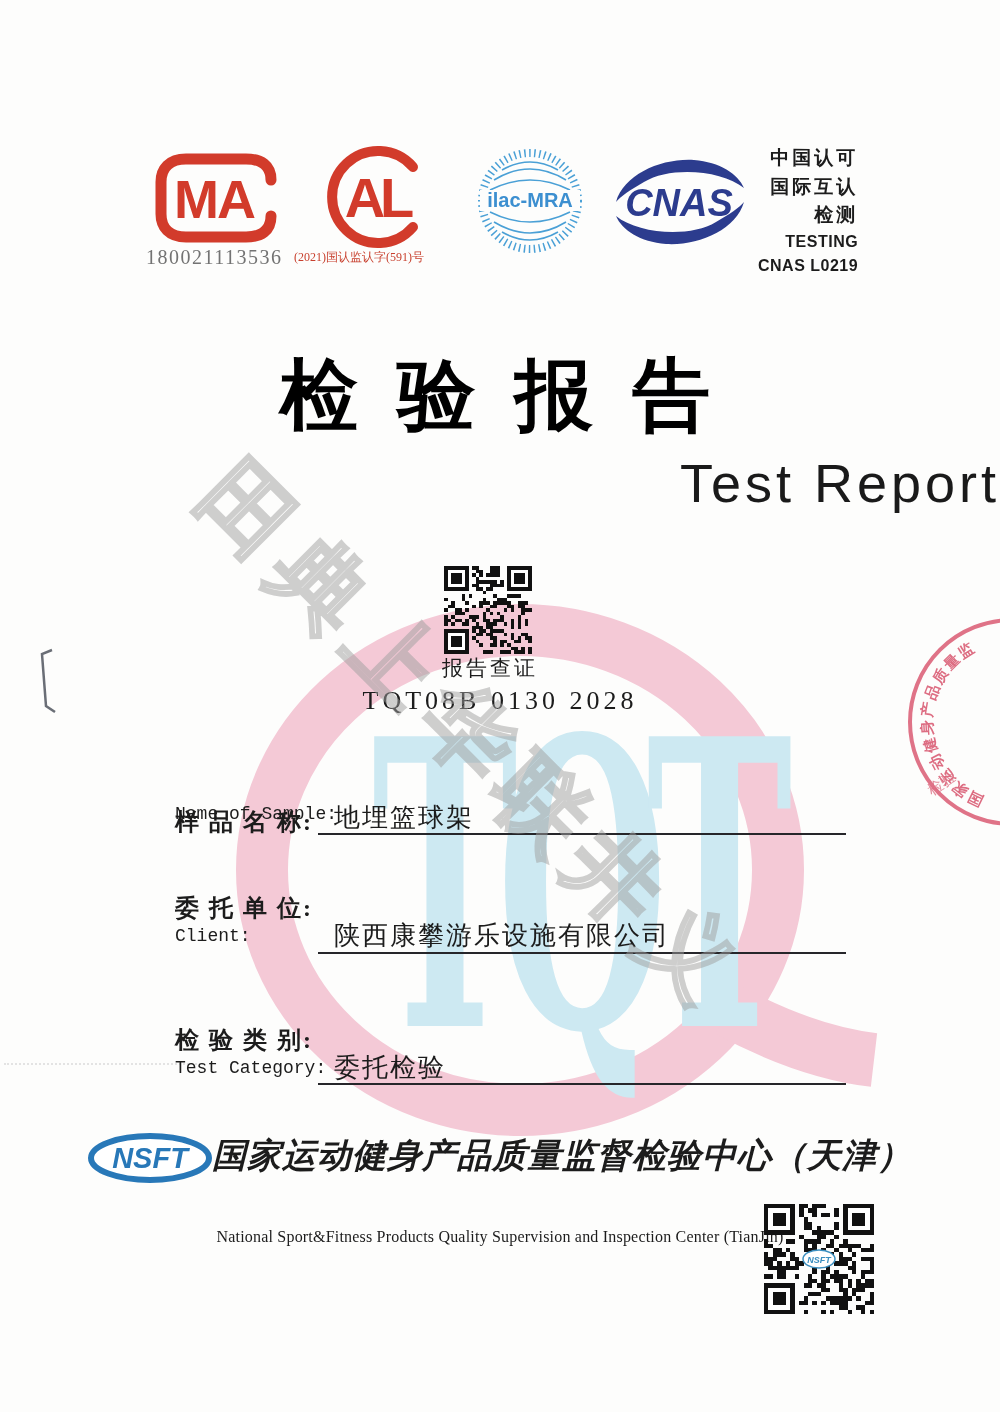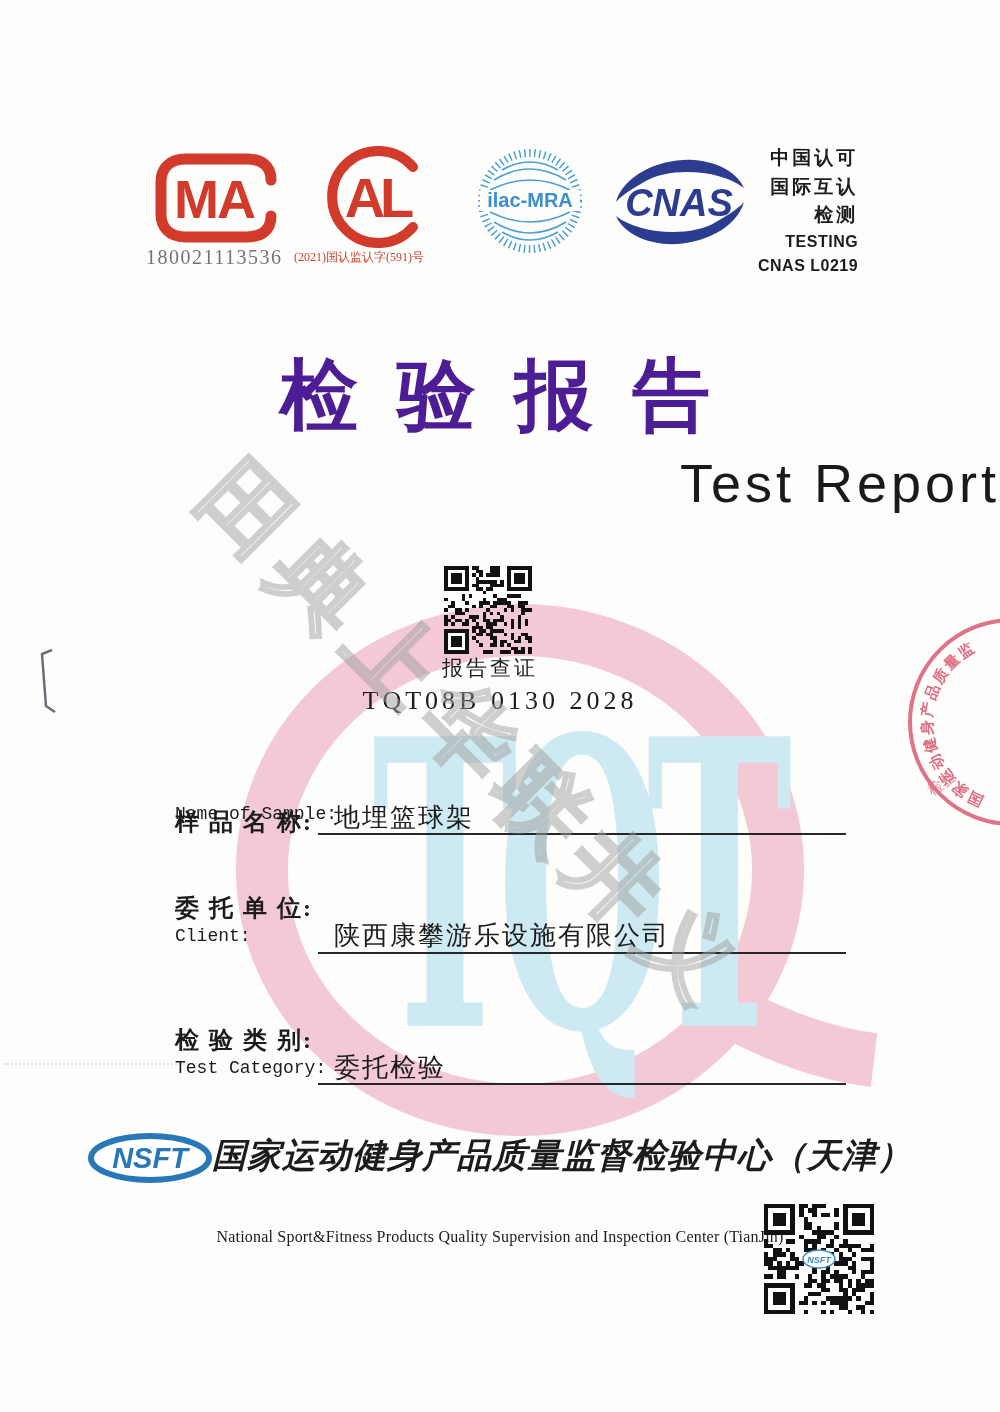--- a/index.html
+++ b/index.html
@@ -28,21 +28,21 @@
   .cma-no{left:146px;top:246px;width:160px;z-index:10;font-size:20px;letter-spacing:1.5px;color:#737373;}
   .logo-al{left:320px;top:140px;z-index:10;}
   .al-no{left:294px;top:249px;width:190px;z-index:10;font-size:12px;color:#c8402e;}
   .logo-ilac{left:470px;top:140px;z-index:10;}
   .logo-cnas{left:604px;top:152px;z-index:10;}
   .cnas-block{left:758px;top:144px;z-index:10;line-height:1.5;text-align:right;}
   .cnas-block .zh{font-size:19px;font-weight:600;letter-spacing:3px;}
   .cnas-block .en{font-family:"Liberation Sans",sans-serif;font-weight:700;font-size:16px;letter-spacing:.5px;}
   
   .title-zh{left:0;top:344px;width:1000px;text-align:center;z-index:10;
-    font-size:78px;font-weight:600;letter-spacing:10px;color:#4c1d95;}
+    font-size:78px;font-weight:600;letter-spacing:10px;color:#000000;}
   .title-en{left:0;top:452px;width:1000px;text-align:right;z-index:10;
     font-family:"Liberation Sans",sans-serif;font-weight:500;font-size:54px;letter-spacing:4px;color:#1a1a1a;}
   
   .qr1{left:444px;top:566px;width:88px;height:88px;z-index:12;}
   .qr-cap{left:380px;top:654px;width:220px;text-align:center;z-index:12;font-size:21px;letter-spacing:3px;}
   .report-no{left:0;top:686px;width:1000px;text-align:center;z-index:12;font-size:26px;letter-spacing:4px;}
   
   .lab-zh{position:absolute;left:175px;font-size:24px;font-weight:600;letter-spacing:2px;z-index:12;}
   .lab-en{position:absolute;left:175px;font-family:"Liberation Mono",monospace;font-size:18px;z-index:12;}
   .val{position:absolute;left:334px;font-size:26px;letter-spacing:2px;z-index:12;}

